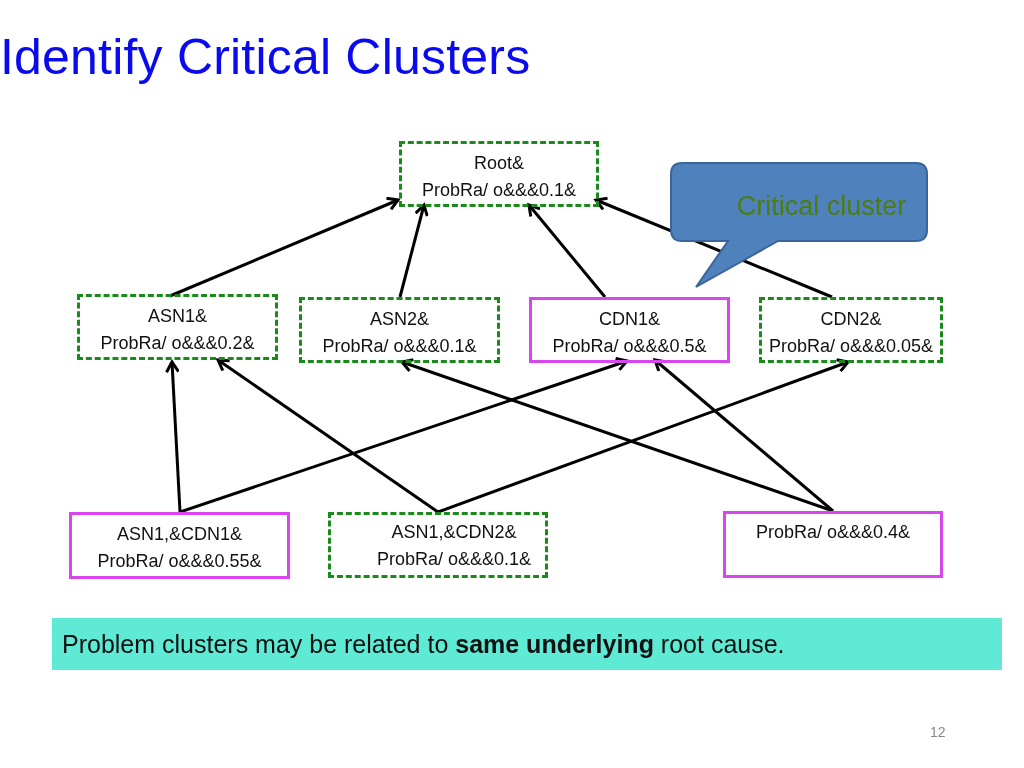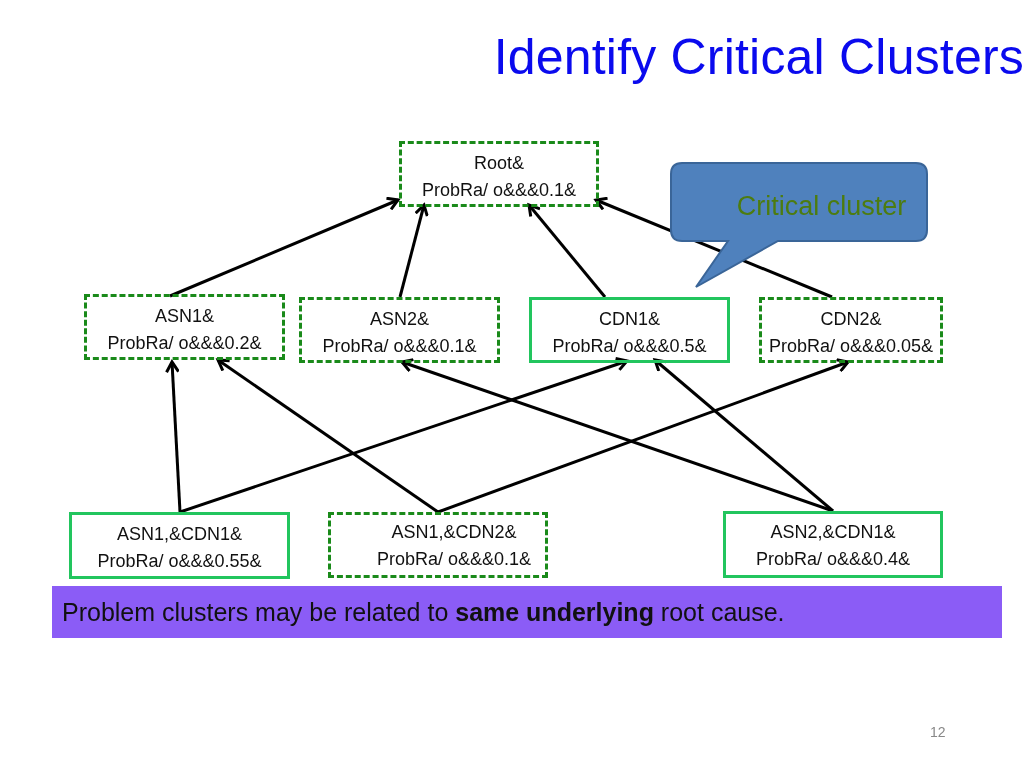--- a/index.html
+++ b/index.html
@@ -1,31 +1,31 @@
 <!DOCTYPE html>
 <html><head>
 <meta charset="utf-8">
 <style>
   html, body { margin: 0; padding: 0; }
   body { width: 1024px; height: 768px; background: #ffffff; position: relative; overflow: hidden;
          font-family: "Liberation Sans", "DejaVu Sans", sans-serif; }
-  .title { position: absolute; left: 0; width: 1024px; top: 28px; text-align: right;
+  .title { position: absolute; left: 0; width: 1024px; top: 28px; text-align: left;
            font-size: 50px; color: #0a0aee; letter-spacing: 0.2px; }
   svg.edges { position: absolute; left: 0; top: 0; }
   .node { position: absolute; box-sizing: border-box; text-align: center; font-size: 18px;
           color: #111; line-height: 27px; background: transparent; }
   .node.normal { border: 3px dashed #1a8a1a; }
-  .node.critical { border: 3px solid #22c55e; }
+  .node.critical { border: 3px solid #d946ef; }
   .node .l1, .node .l2 { display: block; white-space: nowrap; }
   .callout { position: absolute; left: 670px; top: 162px; width: 258px; height: 80px; }
   .callout svg { position: absolute; left: 0; top: 0; overflow: visible; }
   .callout .txt { position: absolute; left: 0; top: 4px; width: 303px; height: 80px; line-height: 80px;
                   text-align: center; color: #4d7c0f; font-size: 27px; }
-  .banner { position: absolute; left: 52px; top: 586px; width: 950px; height: 52px;
-            background: #8b5cf6; box-sizing: border-box; padding-left: 10px;
+  .banner { position: absolute; left: 52px; top: 618px; width: 950px; height: 52px;
+            background: #5eead4; box-sizing: border-box; padding-left: 10px;
             font-size: 25px; line-height: 52px; color: #111; white-space: nowrap; }
   .banner b { font-weight: bold; }
   .page-num { position: absolute; left: 930px; top: 724px; width: 44px; text-align: left;
               font-size: 14px; color: #888; }
 </style>
 </head>
 <body>
 
 <div class="title">Identify Critical Clusters</div>
 
@@ -47,21 +47,21 @@
       <line x1="833" y1="511" x2="402" y2="362" stroke="#000" stroke-width="3" marker-end="url(#arrowhead)"></line>
       <line x1="833" y1="511" x2="655" y2="360" stroke="#000" stroke-width="3" marker-end="url(#arrowhead)"></line>
     </g>
 </svg>
 
 <div class="node normal" id="node-root" style="left:399px; top:141px; width:200px; height:66px; padding-top:6px;">
   <span class="l1">Root&amp;</span>
   <span class="l2">ProbRa/ o&amp;&amp;&amp;0.1&amp;</span>
 </div>
 
-<div class="node normal" id="node-asn1" style="left:84px; top:294px; width:201px; height:66px; padding-top:6px;">
+<div class="node normal" id="node-asn1" style="left:77px; top:294px; width:201px; height:66px; padding-top:6px;">
   <span class="l1">ASN1&amp;</span>
   <span class="l2">ProbRa/ o&amp;&amp;&amp;0.2&amp;</span>
 </div>
 
 <div class="node normal" id="node-asn2" style="left:299px; top:297px; width:201px; height:66px; padding-top:6px;">
   <span class="l1">ASN2&amp;</span>
   <span class="l2">ProbRa/ o&amp;&amp;&amp;0.1&amp;</span>
 </div>
 
 <div class="node critical" id="node-cdn1" style="left:529px; top:297px; width:201px; height:66px; padding-top:6px;">
@@ -78,21 +78,20 @@
   <span class="l1">ASN1,&amp;CDN1&amp;</span>
   <span class="l2">ProbRa/ o&amp;&amp;&amp;0.55&amp;</span>
 </div>
 
 <div class="node normal" id="node-asn1_cdn2" style="left:328px; top:512px; width:220px; height:66px; padding-top:4px;padding-left:32px;">
   <span class="l1">ASN1,&amp;CDN2&amp;</span>
   <span class="l2">ProbRa/ o&amp;&amp;&amp;0.1&amp;</span>
 </div>
 
 <div class="node critical" id="node-asn2_cdn1" style="left:723px; top:511px; width:220px; height:67px; padding-top:5px;">
-  <span class="l1">ASN2,&amp;CDN1&amp;</span>
   <span class="l2">ProbRa/ o&amp;&amp;&amp;0.4&amp;</span>
 </div>
 
 <div class="callout">
   <svg width="258" height="130" viewBox="0 0 258 130">
     <path d="M12,1 H246 Q257,1 257,12 V68 Q257,79 246,79 H108 L26,125 L58,79 H12 Q1,79 1,68 V12 Q1,1 12,1 Z" fill="#4f81bd" stroke="#3a6598" stroke-width="2"></path>
   </svg>
   <div class="txt">Critical cluster</div>
 </div>
 

